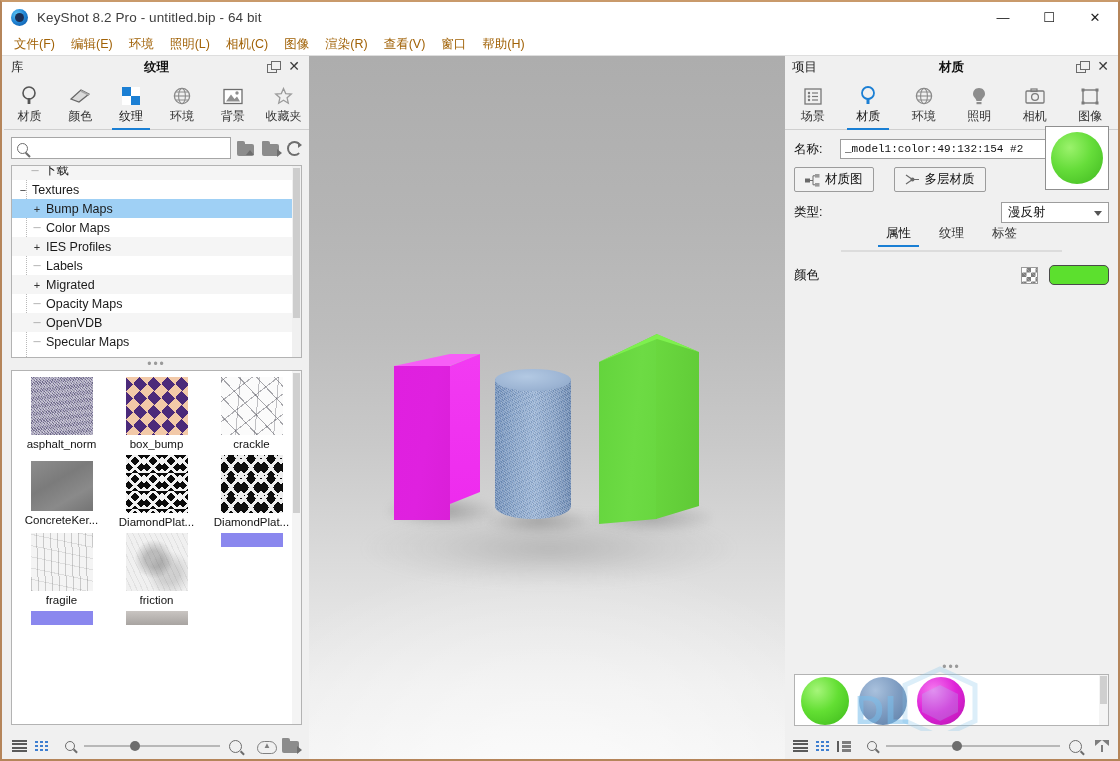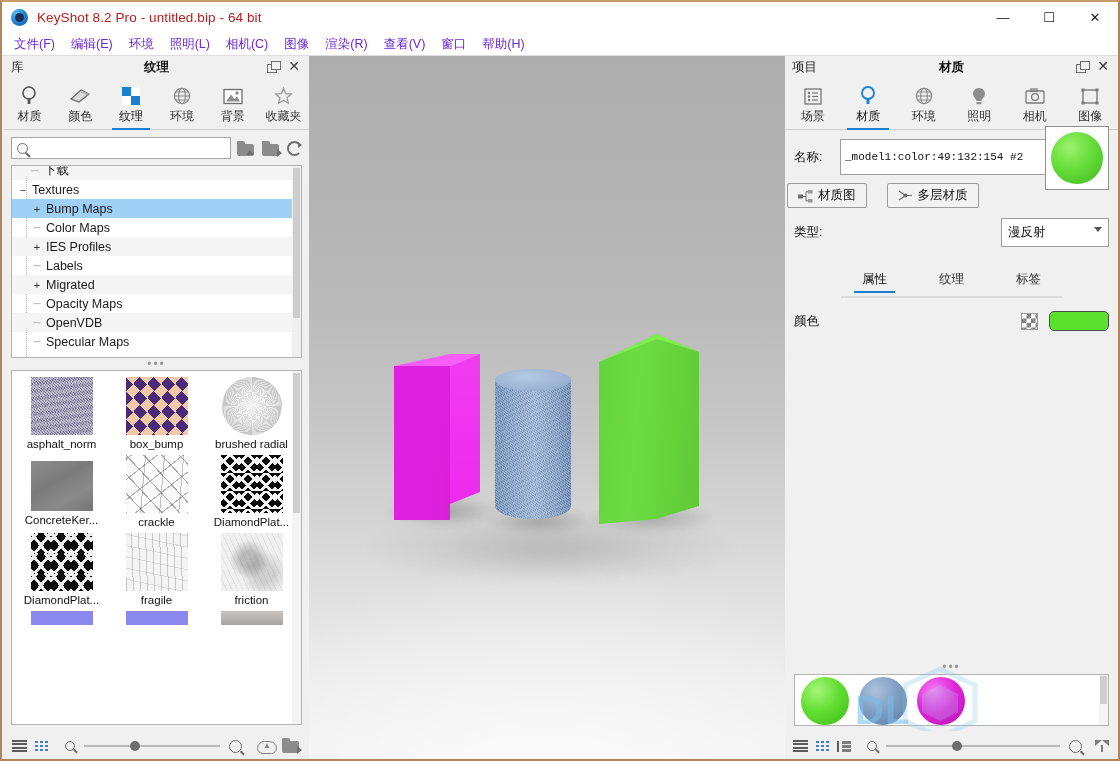--- a/index.html
+++ b/index.html
@@ -29,38 +29,38 @@
     border-radius: 50%;
     background: radial-gradient(circle at 35% 32%, #5fc7f5 0%, #2288d8 45%, #0a4f9c 100%);
     position: relative; flex: none;
   }
   .app-icon::after {
     content: ""; position: absolute; left: 4px; top: 4px;
     width: 9px; height: 9px; border-radius: 50%;
     background: #1b2f55;
   }
   .title-text {
-    font-size: 13.5px; color: #b91c1c; letter-spacing: .1px;
+    font-size: 13.5px; color: #404040; letter-spacing: .1px;
     white-space: nowrap;
   }
   .win-btns { margin-left: auto; display: flex; height: 30px; }
   .win-btn {
     width: 46px; height: 30px; display: flex; align-items: center; justify-content: center;
     font-size: 13px; color: #222; background: #fff;
   }
 
   
   .menubar {
     position: absolute; left: 0; top: 30px; width: 1116px; height: 24px;
     background: #ffffff;
     display: flex; align-items: center;
     border-bottom: 1px solid #dedede;
   }
   .menu-item {
-    font-size: 12.5px; color: #6d28d9; padding: 2px 8px;
+    font-size: 12.5px; color: #a16207; padding: 2px 8px;
     white-space: nowrap; line-height: 18px;
   }
   .menu-item:first-child { margin-left: 4px; }
 
   
   .viewport {
     position: absolute; left: 307px; top: 54px; width: 476px; height: 705px;
     background:
       radial-gradient(ellipse 150% 80% at 50% 115%, rgba(255,255,255,0.95) 0%, rgba(255,255,255,0.0) 55%),
       linear-gradient(180deg, #adadad 0%, #b4b4b4 22%, #bdbdbd 40%, #c9c9c9 55%, #d7d7d7 68%, #e4e4e4 80%, #ededed 90%, #f2f2f2 100%);
@@ -431,63 +431,63 @@
   }
   .ic-funnel::after {
     content: ""; position: absolute; left: 6px; top: 6px; width: 2px; height: 7px; background: #7d7d7d;
   }
 
   
   #proj { left: 783px; top: 54px; width: 333px; height: 705px; }
   .field-row { display: flex; align-items: center; padding: 0 9px; margin-top: 9px; }
   .field-label { font-size: 12.5px; color: #111; width: 46px; flex: none; }
   .name-input {
-    flex: 1; height: 36px; background: #fff; border: 1px solid #9d9d9d;
+    flex: 1; height: 20px; background: #fff; border: 1px solid #9d9d9d;
     font-family: "Liberation Mono", "DejaVu Sans Mono", monospace;
     font-size: 11px; color: #111; padding: 0 4px; outline: none;
   }
   .ic-save { width: 16px; height: 16px; margin-left: 8px; position: relative; flex: none; }
   .ic-save::before {
     content: ""; position: absolute; inset: 0; background: #7c7c7c; border-radius: 1px;
   }
   .ic-save::after {
     content: ""; position: absolute; left: 3px; top: 0; width: 10px; height: 6px;
     background: #f0f0f0;
   }
   .mat-preview {
     position: absolute; right: 9px; top: 70px; width: 64px; height: 64px;
     background: #fff; border: 1px solid #8f8f8f;
     display: flex; align-items: center; justify-content: center;
   }
   .mat-ball {
     width: 52px; height: 52px; border-radius: 50%;
     background: radial-gradient(circle at 36% 30%, #9bf26c 0%, #66dd3a 45%, #3fb81f 100%);
   }
-  .btn-row { display: flex; gap: 20px; padding: 0 2px; margin-top: 8px; }
+  .btn-row { display: flex; gap: 20px; padding: 0 9px; margin-top: 8px; }
   .kbtn {
     height: 25px; min-width: 78px; background: #f2f2f2;
     border: 1px solid #9c9c9c; border-radius: 2px;
     display: flex; align-items: center; justify-content: center; gap: 6px;
     font-size: 12.5px; color: #111; padding: 0 10px;
   }
   .ic-matgraph { width: 14px; height: 12px; position: relative; flex: none; }
   .ic-multi { width: 14px; height: 13px; position: relative; flex: none; color: #6a6a6a; font-size: 13px; line-height: 12px; text-align:center;}
   .type-row { display: flex; align-items: center; padding: 0 9px; margin-top: 10px; }
   .select-box {
-    margin-left: auto; width: 108px; height: 29px; background: #fff;
+    margin-left: auto; width: 108px; height: 21px; background: #fff;
     border: 1px solid #9d9d9d; display: flex; align-items: center;
     padding: 0 6px; font-size: 12.5px; color: #111; position: relative;
   }
   .select-box .caret {
     position: absolute; right: 6px; top: 8px;
     border-left: 4px solid transparent; border-right: 4px solid transparent;
     border-top: 5px solid #555;
   }
   .subtabs {
-    display: flex; justify-content: center; gap: 44px; margin-top: 24px;
+    display: flex; justify-content: center; gap: 20px; margin-top: 2px;
     position: relative; padding-bottom: 5px;
   }
   .subtabs::before {
     content: ""; position: absolute; left: 56px; right: 56px; bottom: 0;
     height: 2px; background: #dcdcdc;
   }
   .subtab { font-size: 12.5px; color: #333; position: relative; padding: 0 4px 5px; }
   .subtab.active { color: #111; }
   .subtab.active::after {
     content: ""; position: absolute; left: -4px; right: -4px; bottom: 0; height: 2px; background: #1a7fd4;
@@ -727,30 +727,26 @@
       <div class="thumb-grid">
         <div class="thumb-cell">
           <div class="thumb-img tx-asphalt"></div>
           <div class="thumb-cap">asphalt_norm</div>
         </div>
         <div class="thumb-cell">
           <div class="thumb-img tx-box"></div>
           <div class="thumb-cap">box_bump</div>
         </div>
         <div class="thumb-cell">
-          <div class="thumb-img circ tx-brushed"></div>
-          <div class="thumb-cap">brushed radial</div>
+          <div class="thumb-img tx-crackle"></div>
+          <div class="thumb-cap">crackle</div>
         </div>
         <div class="thumb-cell">
           <div class="thumb-img tx-concrete" style="height:50px;margin-top:6px"></div>
           <div class="thumb-cap">ConcreteKer...</div>
-        </div>
-        <div class="thumb-cell">
-          <div class="thumb-img tx-crackle"></div>
-          <div class="thumb-cap">crackle</div>
         </div>
         <div class="thumb-cell">
           <div class="thumb-img tx-diamond1"></div>
           <div class="thumb-cap">DiamondPlat...</div>
         </div>
         <div class="thumb-cell">
           <div class="thumb-img tx-diamond2"></div>
           <div class="thumb-cap">DiamondPlat...</div>
         </div>
         <div class="thumb-cell">

